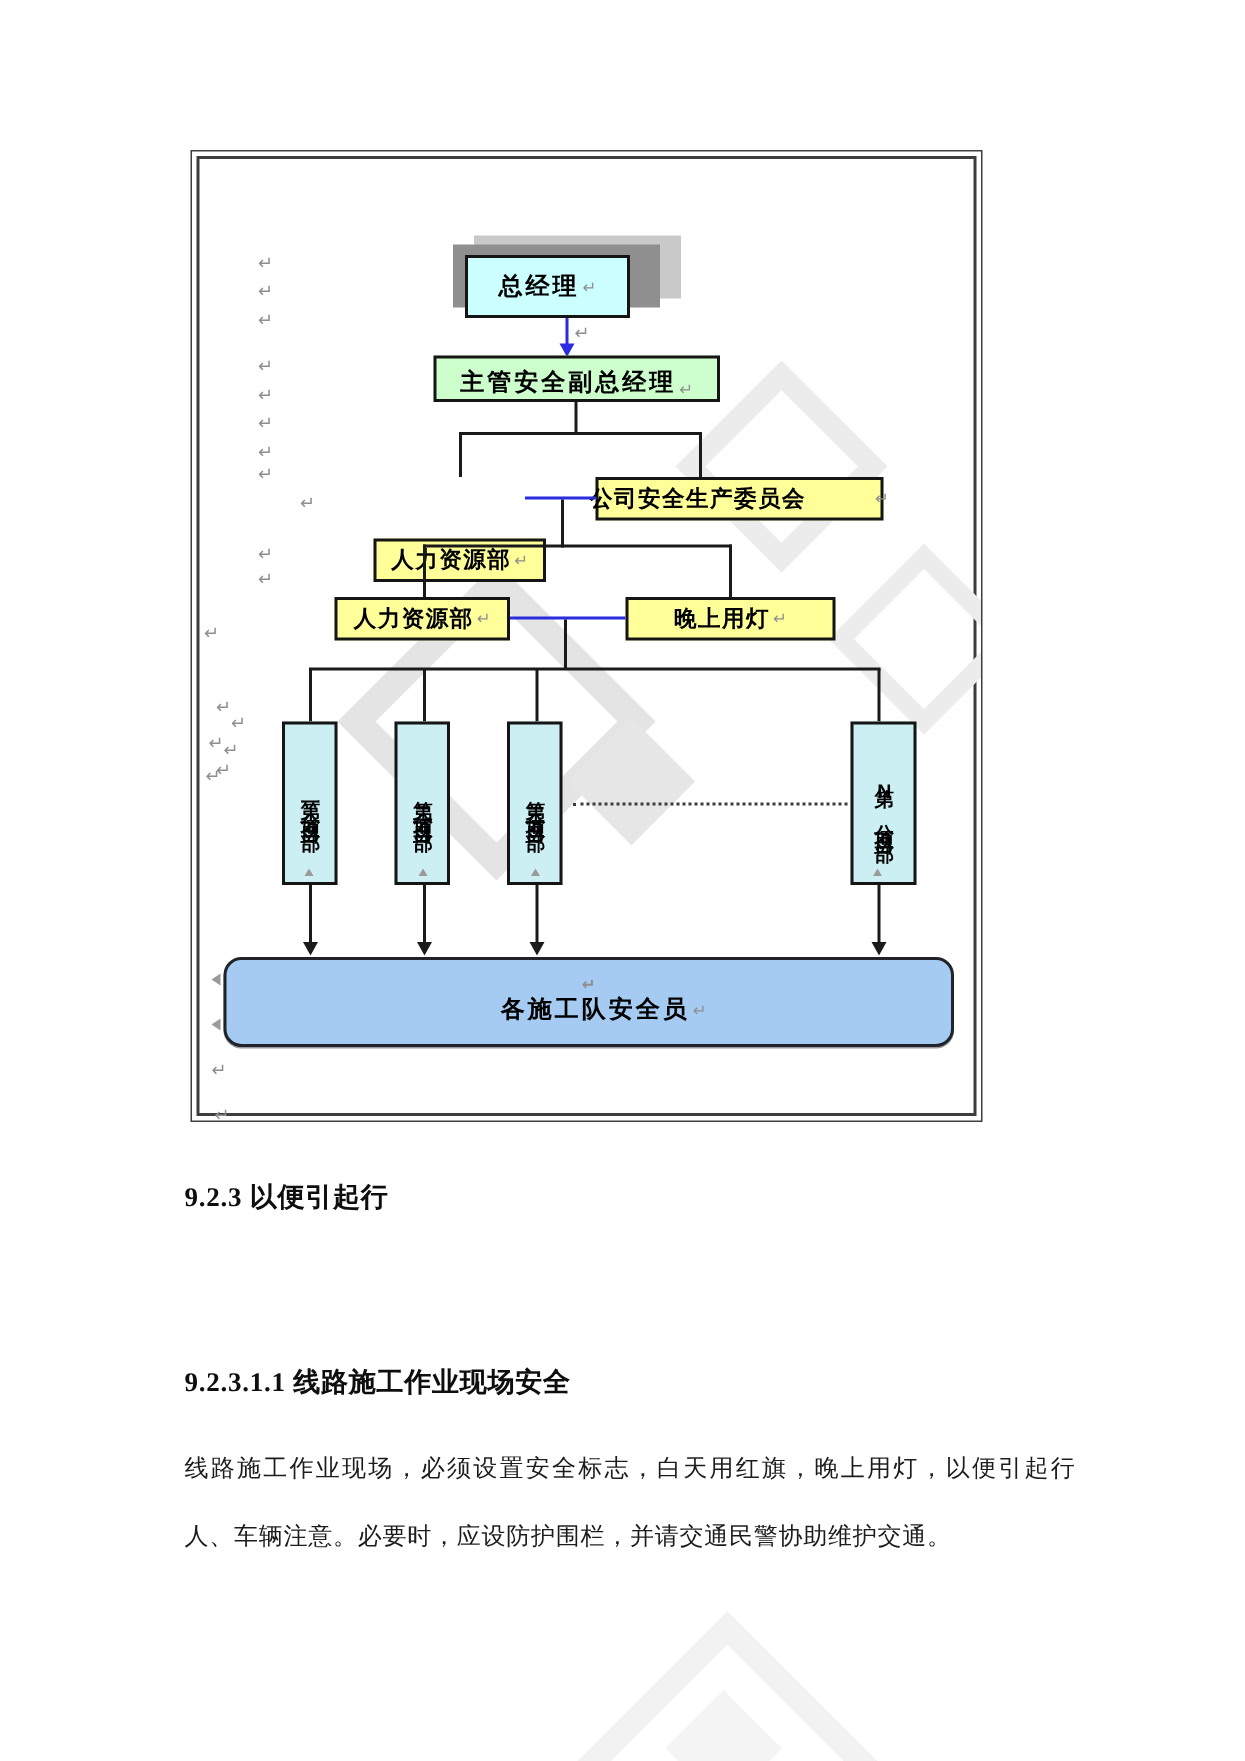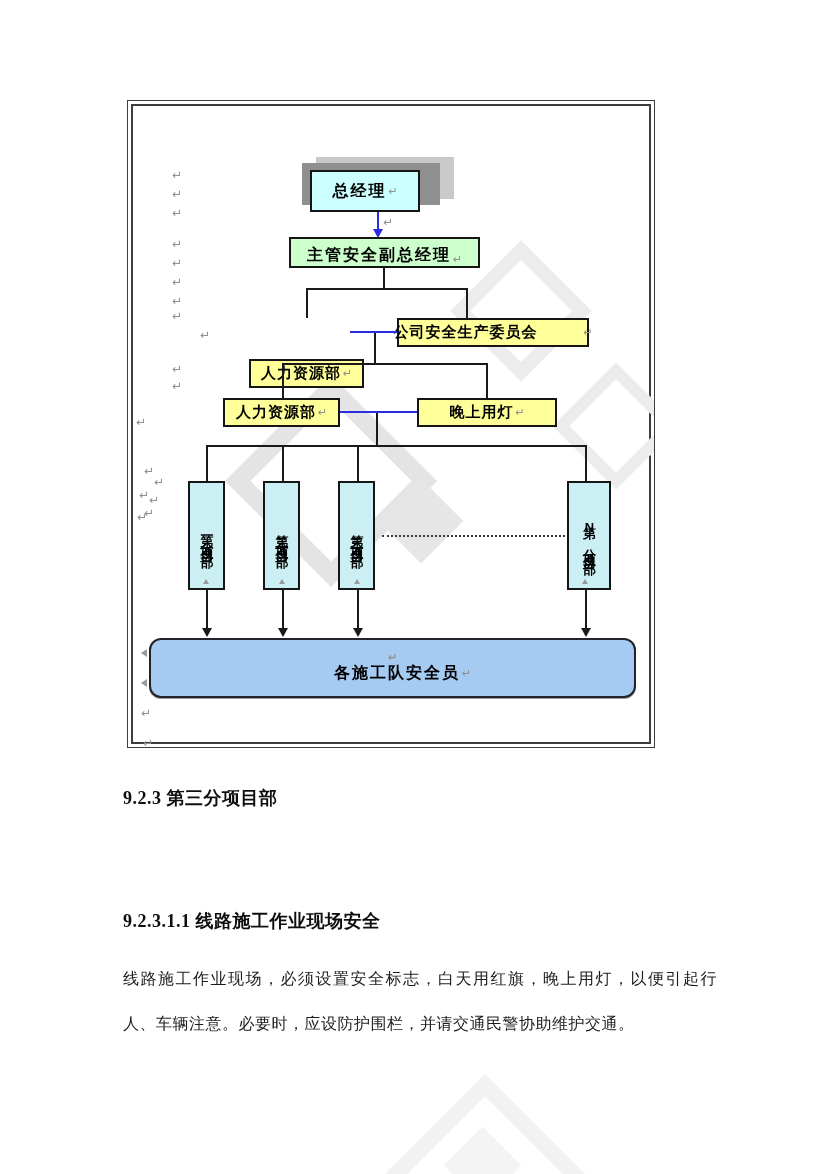--- a/index.html
+++ b/index.html
@@ -186,21 +186,21 @@
       <span class="pmark-abs" style="left: 154px; top: 475px;">↵</span>
       <span class="pmark-abs" style="left: 139px; top: 488px;">↵</span>
       <span class="pmark-abs" style="left: 149px; top: 493px;">↵</span>
       <span class="pmark-abs" style="left: 144px; top: 506px;">↵</span>
       <span class="pmark-abs" style="left: 137px; top: 510px;">↵</span>
       <span class="pmark-abs" style="left: 141px; top: 706px;">↵</span>
       <span class="pmark-abs" style="left: 143px; top: 736px;">↵</span>
       <span class="pmark-abs" style="left: 383px; top: 215px;">↵</span>
     </div>
 
-  <div class="h" style="top:786px;">9.2.3 第三分项目部</div>
+  <div class="h" style="top:786px;">9.2.3 以便引起行</div>
   <div class="h" style="top:909px;">9.2.3.1.1 线路施工作业现场安全</div>
 
   <div class="para-line jst" style="top:969px;">线路施工作业现场，必须设置安全标志，白天用红旗，晚上用灯，以便引起行</div>
   <div class="para-line" style="top:1014px;">人、车辆注意。必要时，应设防护围栏，并请交通民警协助维护交通。</div>
 
   <div class="wm outline page-wm" style="left:410px; top:1105px; width:150px; height:150px; border-width:16px;"></div>
   <div class="wm fill page-fill" style="left:455px; top:1138px; width:55px; height:55px;"></div>
 
 </div>
 

